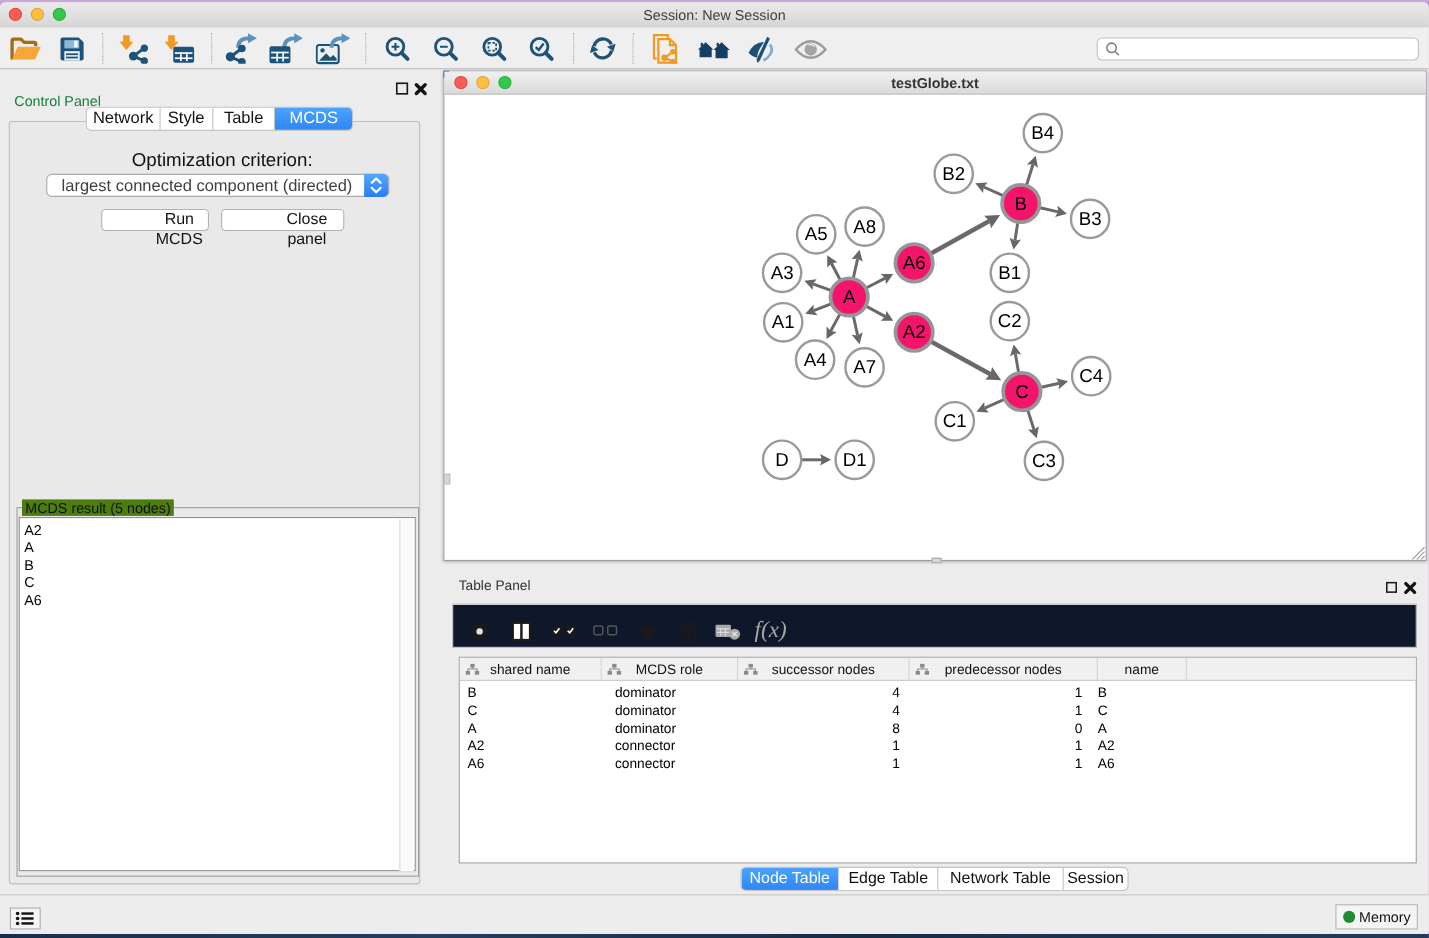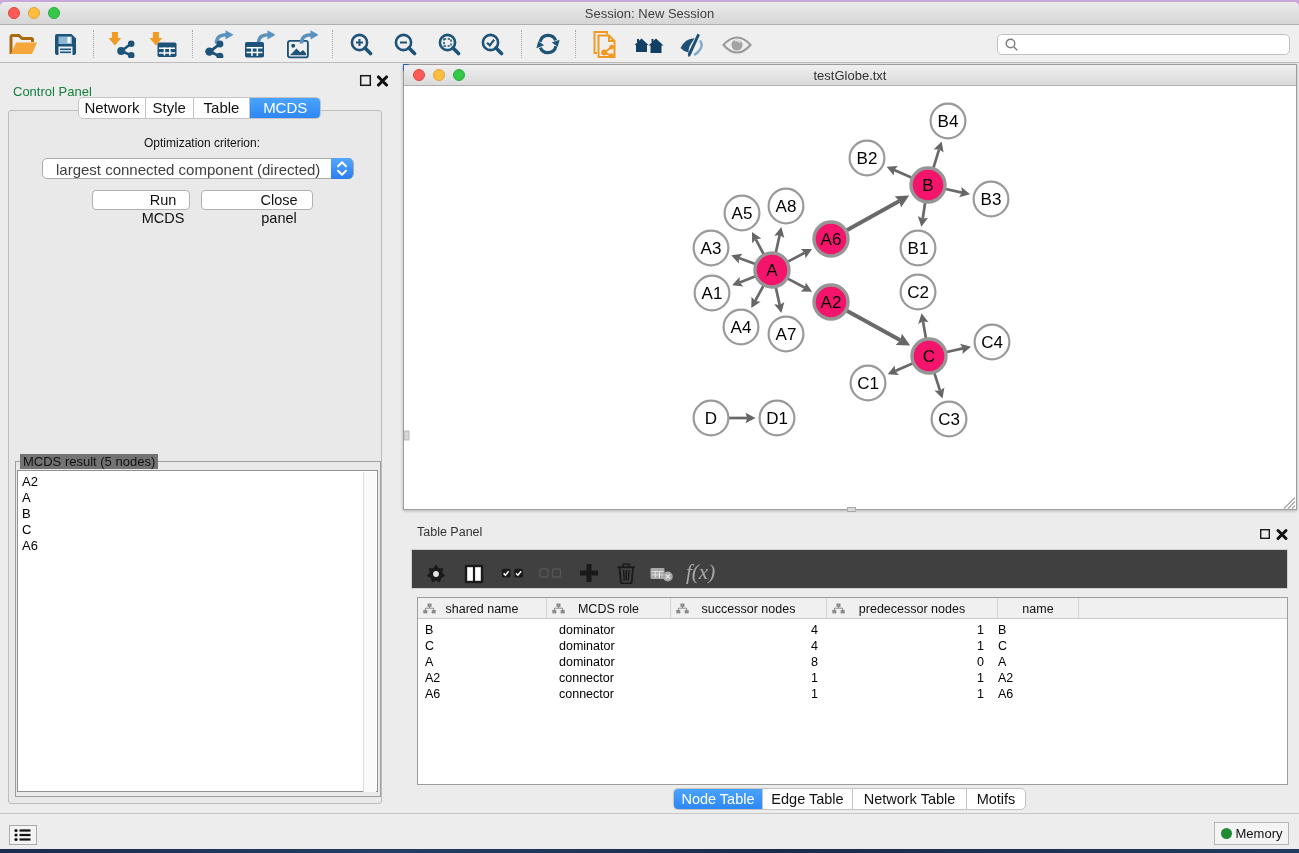--- a/index.html
+++ b/index.html
@@ -36,53 +36,53 @@
   #cpPanel { position:absolute; left:8px; top:108px; width:374px; height:694px;
     background:#e9e9e9; border:1px solid #bdbdbd; border-radius:3px; }
   #cpTabs { position:absolute; left:78px; top:95px; width:243px; height:22px;
     background:#fff; border:1px solid #c4c4c4; border-radius:5px; display:flex; }
   #cpTabs .tab { font-size:15px; color:#111; text-align:center; line-height:20px;
     border-right:1px solid #c4c4c4; }
   #cpTabs .tab:last-child { border-right:none; }
   #cpTabs .tab.sel { background:linear-gradient(#4aa4fd,#2e86f4); color:#fff;
     border-radius:0 4px 4px 0; }
   #optLabel { position:absolute; left:7px; top:134px; width:390px; text-align:center;
-    font-size:12px; color:#111; }
+    font-size:17px; color:#111; }
   #dropdown { position:absolute; left:42px; top:156px; width:312px; height:21px;
     background:#fff; border:1px solid #ababab; border-radius:5px; }
   #dropdown .txt { position:absolute; left:13px; top:2px; font-size:15px; color:#404040; }
   #dropdown .spin { position:absolute; right:0; top:-1px; width:22px; height:21px;
     background:linear-gradient(#53a8fd,#2b7df2); border-radius:0 5px 5px 0; }
   .cbtn { position:absolute; height:20px; background:#fff; border:1px solid #b2b2b2;
     border-radius:4px; font-size:14.5px; color:#111; text-align:center; line-height:18px;padding-left:44px; }
   
   #fs { position:absolute; left:15px; top:459px; width:366px; height:336px;
     border:1px solid #9d9d9d; }
-  #fsLegend { position:absolute; left:20px; top:452px; background:#737373;
+  #fsLegend { position:absolute; left:20px; top:452px; background:#4d7c0f;
     padding:0 3px; font-size:13px; color:#111; }
   #fsList { position:absolute; left:17px; top:468px; width:361px; height:322px;
     background:#fff; border:1px solid #919191; font-size:13px; color:#000; }
   #fsList .li { padding-left:4px; height:16px; line-height:16px; }
   #fsScroll { position:absolute; right:1px; top:1px; width:13px; height:320px;
     background:#fafafa; border-left:1px solid #dcdcdc; }
 
   
   #netwin { position:absolute; left:403px; top:62px; width:894px; height:446px;
     background:#fff; border:1px solid #9d9d9d; box-shadow:0 1px 3px rgba(0,0,0,0.25); }
   #netTitle { position:absolute; left:0; top:0; width:100%; height:21px;
     background:linear-gradient(#f0f0f0,#dadada); border-bottom:1px solid #aeaeae; }
   #netTitle .title { position:absolute; width:100%; top:3px; text-align:center;
-    font-size:13px; color:#333; }
+    font-size:13px; color:#333;font-weight:bold; }
   #netTitle .tl { top:4px; }
   #netTitle .tl.r { left:9px; } #netTitle .tl.y { left:29px; } #netTitle .tl.g { left:49px; }
 
   
   #tpTitle { position:absolute; left:417px; top:523px; font-size:12.5px; color:#333; }
   #tpToolbar { position:absolute; left:411px; top:547px; width:877px; height:40px;
-    background:#404040; border:1px solid #d0d0d0; }
+    background:#0f172a; border:1px solid #d0d0d0; }
   #tpTable { position:absolute; left:417px; top:595px; width:871px; height:188px;
     background:#fff; border:1px solid #9d9d9d; }
   #tpHead { position:absolute; left:0; top:0; width:100%; height:21px;
     background:#f0f0f0; border-bottom:1px solid #c9c9c9; display:flex;
     font-size:12.5px; color:#111; }
   #tpHead .hc { position:relative; border-right:1px solid #d4d4d4; text-align:center;
     line-height:23px; }
   .trow { position:absolute; width:660px; font-size:12.5px; color:#000; height:16px; }
   .trow span { position:absolute; }
   #tpTabs { position:absolute; left:673px; top:786px; height:22px; display:flex;
@@ -550,21 +550,21 @@
             <span style="left:370px;width:30px;text-align:right">1</span>
             <span style="left:530px;width:36px;text-align:right">1</span>
             <span style="left:580px">A6</span>
           </div>
         </div>
   </div>
   <div id="tpTabs">
     <div class="tab sel" style="width:89px">Node Table</div>
     <div class="tab" style="width:90px">Edge Table</div>
     <div class="tab" style="width:114px">Network Table</div>
-    <div class="tab" style="width:58px">Motifs</div>
+    <div class="tab" style="width:58px">Session</div>
   </div>
 
   <div id="statusbar">
     <div id="listBtn">
       <svg width="26" height="18" viewBox="0 0 26 18">
         <circle cx="6" cy="4.5" r="1.6" fill="#111"></circle>
         <circle cx="6" cy="9" r="1.6" fill="#111"></circle>
         <circle cx="6" cy="13.5" r="1.6" fill="#111"></circle>
         <rect x="9.5" y="3.4" width="11" height="2.2" fill="#111"></rect>
         <rect x="9.5" y="7.9" width="11" height="2.2" fill="#111"></rect>

